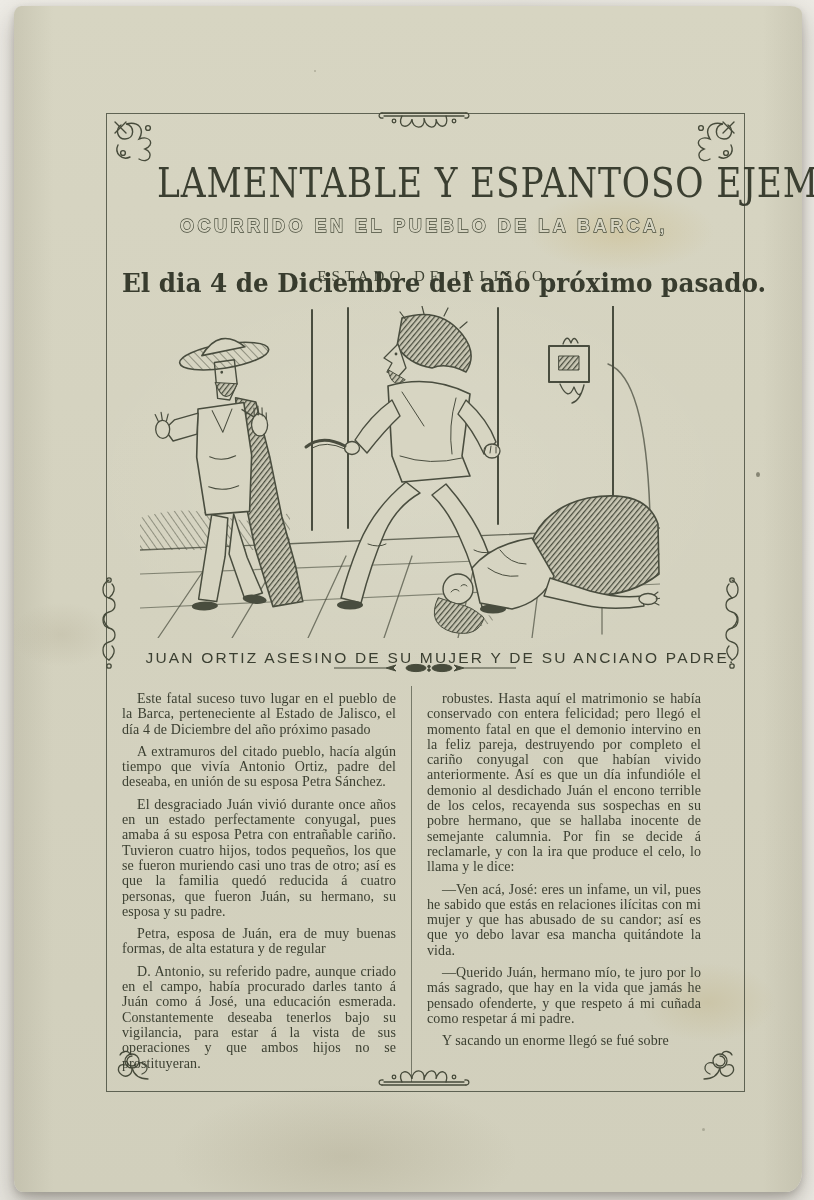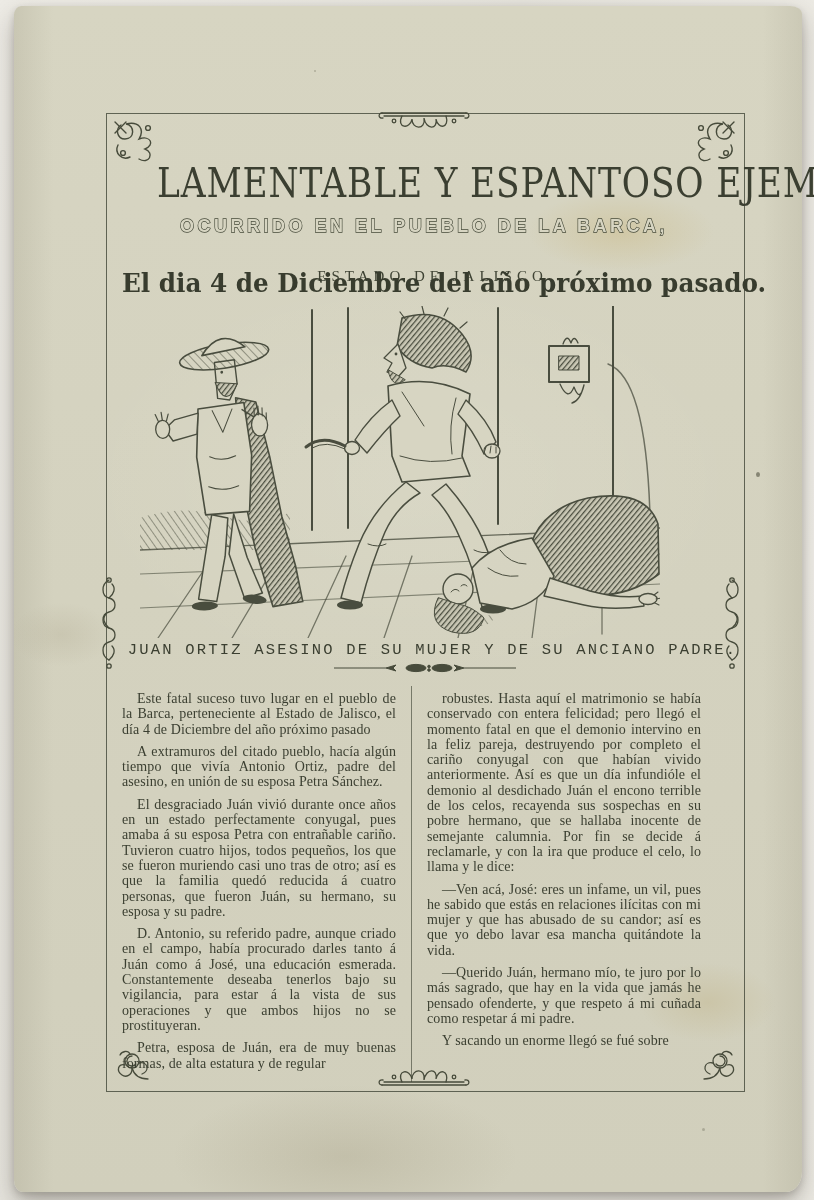--- a/index.html
+++ b/index.html
@@ -28,22 +28,22 @@
             letter-spacing:1px;transform:scaleX(.84);transform-origin:50% 50%;white-space:nowrap;}
   .sub1{position:absolute;left:92px;top:206px;width:637px;height:28px;}
   .sub1 text{font-family:"Liberation Sans",sans-serif;font-weight:bold;font-size:18px;
              letter-spacing:3.5px;fill:#d7d5c2;stroke:#474b3b;stroke-width:1.3px;paint-order:stroke;}
   .sub2{position:absolute;left:92px;top:254px;width:637px;margin:8px;text-align:center;
         font-family:"Liberation Serif",serif;font-size:15px;letter-spacing:5px;color:#3f4334;}
   .dateline{position:absolute;left:92px;top:262px;width:637px;margin:0;text-align:center;
             font-family:"DejaVu Serif",serif;font-weight:bold;font-size:26px;color:#383c2e;
             transform:scaleX(.95);transform-origin:50% 50%;white-space:nowrap;}
   figure.illus{position:absolute;left:126px;top:300px;width:520px;height:332px;margin:0;}
-  .caption{position:absolute;left:92px;top:627px;width:637px;margin:8px;text-align:center;
-           font-family:Liberation Mono, monospace;font-size:15.5px;letter-spacing:2.2px;color:#3b3f31;}
+  .caption{position:absolute;left:92px;top:627px;width:637px;margin:16px;text-align:center;
+           font-family:Liberation Sans, sans-serif;font-size:15.5px;letter-spacing:2.2px;color:#3b3f31;}
   .columns{position:absolute;left:101px;top:678px;width:601px;height:398px;display:flex;overflow:hidden;}
   .col{width:288px;color:#3b3f31;}
   .colrule{width:1px;background:rgba(62,66,52,.62);margin:2px 8px 0 8px;}
   .par{margin:7px;text-indent:15px;text-align:justify;
        font:14px/15.3px "Liberation Serif",serif;letter-spacing:.1px;}
 </style>
 </head>
 <body>
 
 <div class="stage">
@@ -267,24 +267,24 @@
           <circle cx="99" cy="10" r="1.3"></circle>
         <ellipse cx="112" cy="8" rx="10" ry="3.6"></ellipse>
         <path d="M134 8 l-10 -3 l3 3 l-3 3 z"></path>
         <line x1="134" y1="8" x2="186" y2="8"></line>
       </svg>
     </div>
 
     <section class="columns">
       <div class="col">
           <p class="par">Este fatal suceso tuvo lugar en el pueblo de la Barca, perteneciente al Estado de Jalisco, el día 4 de Diciembre del año próximo pasado</p>
-          <p class="par">A extramuros del citado pueblo, hacía algún tiempo que vivía Antonio Ortiz, padre del asesino, en unión de su esposa Petra Sánchez.</p>
+          <p class="par">A extramuros del citado pueblo, hacía algún tiempo que vivía Antonio Ortiz, padre del deseaba, en unión de su esposa Petra Sánchez.</p>
           <p class="par">El desgraciado Juán vivió durante once años en un estado perfectamente conyugal, pues amaba á su esposa Petra con entrañable cariño. Tuvieron cuatro hijos, todos pequeños, los que se fueron muriendo casi uno tras de otro; así es que la familia quedó reducida á cuatro personas, que fueron Juán, su hermano, su esposa y su padre.</p>
+          <p class="par">Petra, esposa de Juán, era de muy buenas formas, de alta estatura y de regular</p>
           <p class="par">D. Antonio, su referido padre, aunque criado en el campo, había procurado darles tanto á Juán como á José, una educación esmerada. Constantemente deseaba tenerlos bajo su vigilancia, para estar á la vista de sus operaciones y que ambos hijos no se prostituyeran.</p>
-          <p class="par">Petra, esposa de Juán, era de muy buenas formas, de alta estatura y de regular</p>
         </div>
       <div class="colrule"></div>
       <div class="col">
           <p class="par">robustes. Hasta aquí el matrimonio se había conservado con entera felicidad; pero llegó el momento fatal en que el demonio intervino en la feliz pareja, destruyendo por completo el cariño conyugal con que habían vivido anteriormente. Así es que un día infundióle el demonio al desdichado Juán el encono terrible de los celos, recayenda sus sospechas en su pobre hermano, que se hallaba inocente de semejante calumnia. Por fin se decide á reclamarle, y con la ira que produce el celo, lo llama y le dice:</p>
           <p class="par">—Ven acá, José: eres un infame, un vil, pues he sabido que estás en relaciones ilícitas con mi mujer y que has abusado de su candor; así es que yo debo lavar esa mancha quitándote la vida.</p>
           <p class="par">—Querido Juán, hermano mío, te juro por lo más sagrado, que hay en la vida que jamás he pensado ofenderte, y que respeto á mi cuñada como respetar á mi padre.</p>
           <p class="par">Y sacando un enorme llegó se fué sobre</p>
         </div>
     </section>
 

